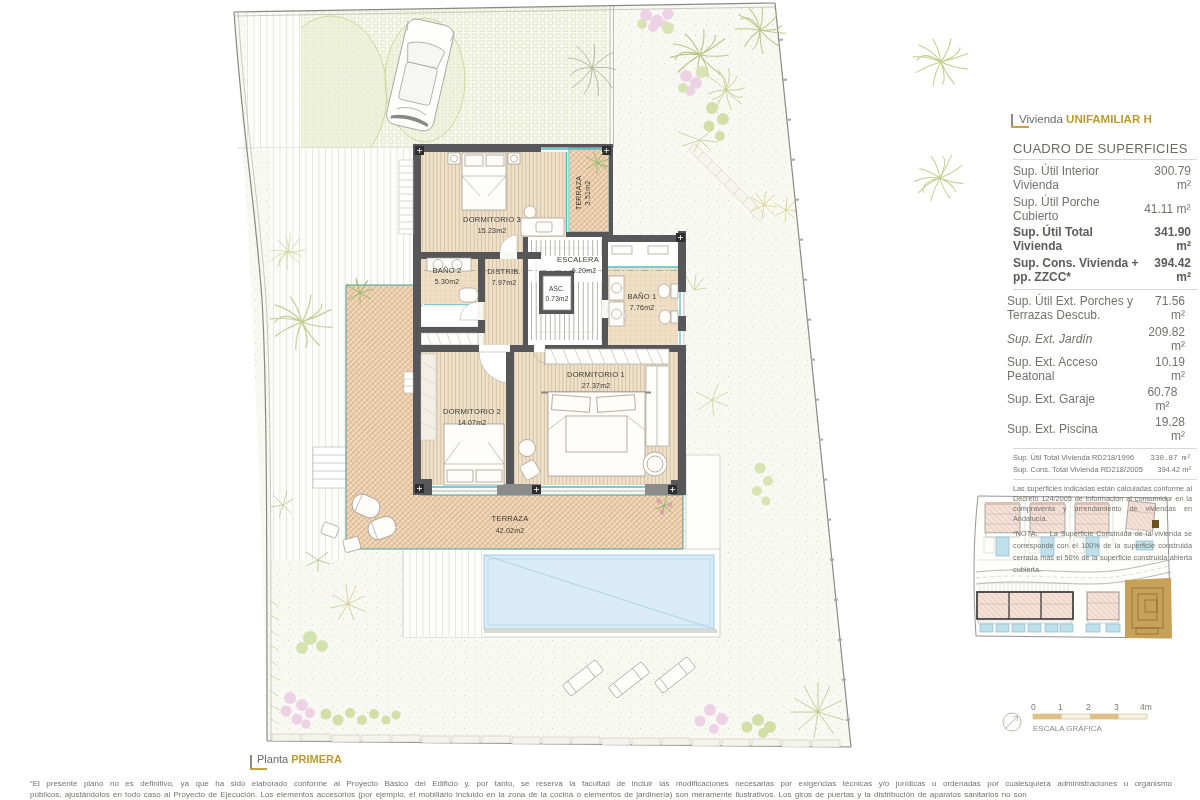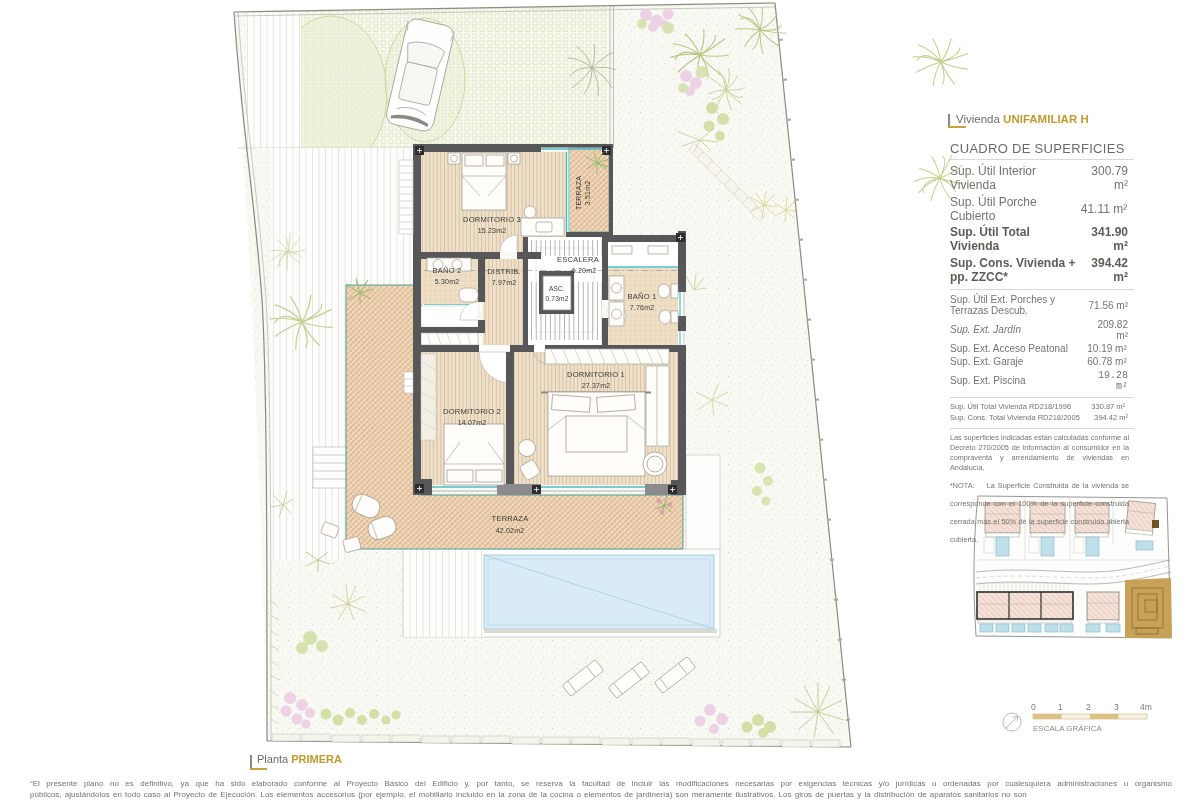--- a/index.html
+++ b/index.html
@@ -777,95 +777,95 @@
   <g fill="none" stroke="#b2b2ac" stroke-width="0.9">
     <circle cx="1012" cy="722" r="9"></circle>
     <line x1="1005" y1="729" x2="1018" y2="716"></line>
     <path d="M1018,716 l-5,1 M1018,716 l-1,5" stroke-width="0.8"></path>
   </g>
 
   <text x="1033" y="731" font-family="Liberation Sans, sans-serif" font-size="8" fill="#8a8a84">ESCALA GRÁFICA</text>
 </g>
 </svg>
 
-<div id="legend" class="abs" style="left:944px;top:110px;width:190px;color:#73736e;">
+<div id="legend" class="abs" style="left:1007px;top:110px;width:190px;color:#73736e;">
 
   <div class="abs" style="left:4px;top:4px;width:1.5px;height:13px;background:#8a8a85;"></div>
   <div class="abs" style="left:4px;top:16px;width:18px;height:1.5px;background:#c5a43c;"></div>
 
   <div style="margin-left:12px;margin-top:3px;font-size:11.5px;white-space:nowrap;" class="gray">Vivienda <span class="gold">UNIFAMILIAR H</span></div>
 
   <div style="margin-top:16px;margin-left:6px;font-size:13px;letter-spacing:0.3px;" class="gray">CUADRO DE SUPERFICIES</div>
   <div style="margin-top:3px;margin-left:6px;border-top:1px solid #d9d9d3;"></div>
 
   <table style="margin-top:3px;margin-left:6px;width:179px;border-collapse:collapse;font-size:12px;color:#73736e;">
     <tbody>
           <tr>
             <td style="padding:1.25px 0;">Sup. Útil Interior Vivienda</td>
             <td style="text-align:right;">300.79 m²</td>
           </tr>
     <tr>
             <td style="padding:1.25px 0;">Sup. Útil Porche Cubierto</td>
-            <td style="text-align:left;">41.11 m²</td>
+            <td style="text-align:center;">41.11 m²</td>
           </tr>
     <tr style="font-weight:bold;color:#5d5d58;">
             <td style="padding:1.25px 0;">Sup. Útil Total Vivienda</td>
             <td style="text-align:right;">341.90 m²</td>
           </tr>
     <tr style="font-weight:bold;color:#5d5d58;">
             <td style="padding:1.25px 0;">Sup. Cons. Vivienda + pp. ZZCC*</td>
             <td style="text-align:right;">394.42 m²</td>
           </tr>
   </tbody>
       </table>
   <div style="margin-top:4px;margin-left:6px;border-top:1px solid #d9d9d3;"></div>
 
-  <table style="margin-top:3px;margin-left:6px;width:179px;border-collapse:collapse;font-size:10px;color:#73736e;">
+  <table style="margin-top:3px;margin-left:0;width:179px;border-collapse:collapse;font-size:12px;color:#73736e;">
     <tbody>
           <tr>
             <td style="padding:1.25px 0;">Sup. Útil Ext. Porches y Terrazas Descub.</td>
             <td style="text-align:right;">71.56 m²</td>
           </tr>
     <tr>
             <td style="padding:1.25px 0;font-style:italic;">Sup. Ext. Jardín</td>
             <td style="text-align:right;">209.82 m²</td>
           </tr>
     <tr>
             <td style="padding:1.25px 0;">Sup. Ext. Acceso Peatonal</td>
-            <td style="text-align:center;">10.19 m²</td>
+            <td style="text-align:right;">10.19 m²</td>
           </tr>
     <tr>
             <td style="padding:1.25px 0;">Sup. Ext. Garaje</td>
             <td style="text-align:center;">60.78 m²</td>
           </tr>
     <tr>
             <td style="padding:1.25px 0;">Sup. Ext. Piscina</td>
-            <td style="text-align:right;font-family:Liberation Mono, monospace;">19.28 m²</td>
+            <td style="text-align:right;">19.28 m²</td>
           </tr>
   </tbody>
       </table>
   <div style="margin-top:4px;margin-left:6px;border-top:1px solid #d9d9d3;"></div>
 
   <table style="margin-top:3px;margin-left:6px;width:179px;border-collapse:collapse;font-size:7.5px;color:#73736e;">
     <tbody>
           <tr>
             <td style="padding:1.25px 0;">Sup. Útil Total Vivienda RD218/1996</td>
-            <td style="text-align:left;">330.87 m²</td>
+            <td style="text-align:right;font-family:Liberation Mono, monospace;">330.87 m²</td>
           </tr>
     <tr>
             <td style="padding:1.25px 0;">Sup. Cons. Total Vivienda RD218/2005</td>
             <td style="text-align:right;">394.42 m²</td>
           </tr>
   </tbody>
       </table>
   <div style="margin-top:4px;margin-left:6px;border-top:1px solid #d9d9d3;"></div>
 
-  <div style="margin-top:4px;margin-left:6px;width:179px;font-size:7.3px;line-height:10px;text-align:justify;">Las superficies indicadas están calculadas conforme al Decreto 270/2005 de información al consumidor en la compraventa y arrendamiento de viviendas en Andalucía.</div>
-
-  <div style="margin-top:4px;margin-left:6px;width:179px;font-size:7.3px;line-height:18px;text-align:justify;">*NOTA:&nbsp;&nbsp;&nbsp;&nbsp;La Superficie Construida de la vivienda se corresponde con el 100% de la superficie construida cerrada más el 50% de la superficie construida abierta cubierta.</div>
+  <div style="margin-top:4px;margin-left:6px;width:179px;font-size:7.3px;line-height:10px;text-align:justify;">Las superficies indicadas están calculadas conforme al Decreto 124/2005 de información al consumidor en la compraventa y arrendamiento de viviendas en Andalucía.</div>
+
+  <div style="margin-top:4px;margin-left:6px;width:179px;font-size:7.3px;line-height:12px;text-align:justify;">*NOTA:&nbsp;&nbsp;&nbsp;&nbsp;La Superficie Construida de la vivienda se corresponde con el 100% de la superficie construida cerrada más el 50% de la superficie construida abierta cubierta.</div>
 </div>
 
 <div class="abs" style="left:250px;top:753px;">
 
   <div class="abs" style="left:0;top:2px;width:1.5px;height:13px;background:#8a8a85;"></div>
   <div class="abs" style="left:0;top:15px;width:17px;height:1.5px;background:#c5a43c;"></div>
 
   <div style="margin-left:7px;font-size:11px;white-space:nowrap;" class="gray">Planta <span class="gold">PRIMERA</span></div>
 </div>
 

